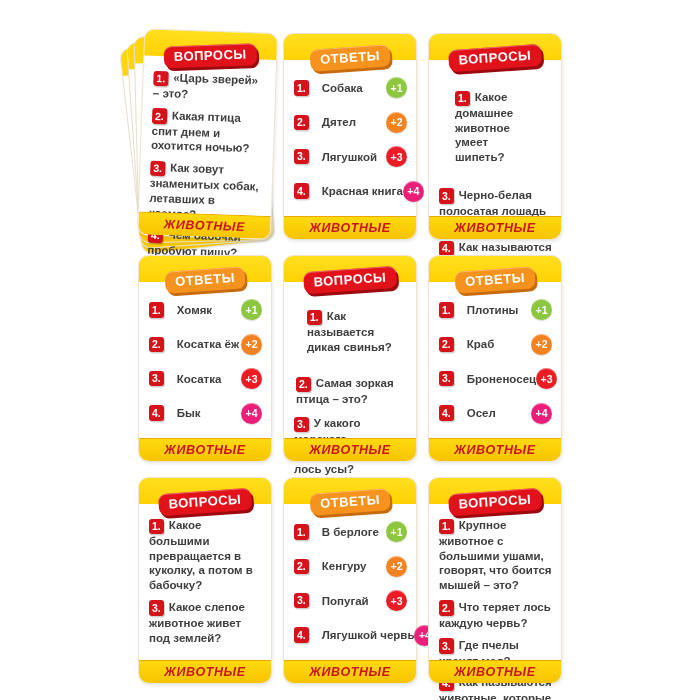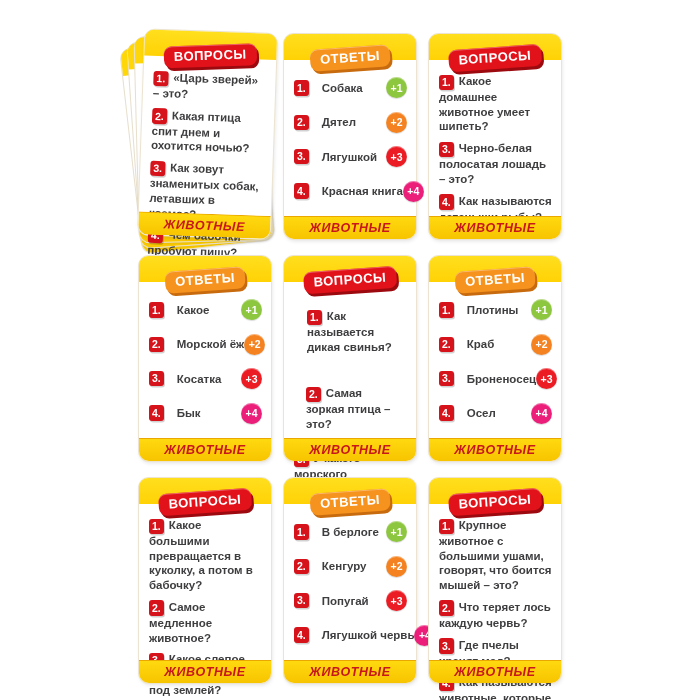--- a/index.html
+++ b/index.html
@@ -133,41 +133,41 @@
       </div>
       <div class="cfoot">ЖИВОТНЫЕ</div>
     </article>
   </div>
 
   <div class="cell">
     <article class="card">
       <div class="band"></div>
       <div class="badge q">ВОПРОСЫ</div>
       <div class="body qb">
-        <p class="q-item" style="margin:0"><span class="chip">1.</span><span>Какое домашнее животное умеет шипеть?</span></p>
+        <p class="q-item" style="margin:16px"><span class="chip">1.</span><span>Какое домашнее животное умеет шипеть?</span></p>
         <p class="q-item" style="margin:0"><span class="chip">3.</span><span>Черно-белая полосатая лошадь – это?</span></p>
         <p class="q-item" style="margin:0"><span class="chip">4.</span><span>Как называются детеныши рыбы?</span></p>
       </div>
       <div class="cfoot">ЖИВОТНЫЕ</div>
     </article>
   </div>
 
   <div class="cell">
     <article class="card">
       <div class="band"></div>
       <div class="badge a">ОТВЕТЫ</div>
       <div class="body ab">
         <div class="a-item">
             <span class="chip">1.</span>
-            <span class="txt">Какое</span>
-            <span class="pt p1">+1</span>
-          </div>
-        <div class="a-item">
-            <span class="chip">2.</span>
-            <span class="txt">Морской ёж</span>
+            <span class="txt">Хомяк</span>
+            <span class="pt p1">+1</span>
+          </div>
+        <div class="a-item">
+            <span class="chip">2.</span>
+            <span class="txt">Косатка ёж</span>
             <span class="pt p2">+2</span>
           </div>
         <div class="a-item">
             <span class="chip">3.</span>
             <span class="txt">Косатка</span>
             <span class="pt p3">+3</span>
           </div>
         <div class="a-item">
             <span class="chip">4.</span>
             <span class="txt">Бык</span>
@@ -177,21 +177,21 @@
       <div class="cfoot">ЖИВОТНЫЕ</div>
     </article>
   </div>
 
   <div class="cell">
     <article class="card">
       <div class="band"></div>
       <div class="badge q">ВОПРОСЫ</div>
       <div class="body qb">
         <p class="q-item" style="margin:13px"><span class="chip">1.</span><span>Как называется дикая свинья?</span></p>
-        <p class="q-item" style="margin:12px"><span class="chip">2.</span><span>Самая зоркая птица – это?</span></p>
+        <p class="q-item" style="margin:2px"><span class="chip">2.</span><span>Самая зоркая птица – это?</span></p>
         <p class="q-item" style="margin:0"><span class="chip">3.</span><span>У какого морского обитателя вместо лось усы?</span></p>
         <p class="q-item" style="margin:0"><span class="chip">4.</span><span>Птица, которая красиво поет – это?</span></p>
       </div>
       <div class="cfoot">ЖИВОТНЫЕ</div>
     </article>
   </div>
 
   <div class="cell">
     <article class="card">
       <div class="band"></div>
@@ -221,21 +221,20 @@
       <div class="cfoot">ЖИВОТНЫЕ</div>
     </article>
   </div>
 
   <div class="cell">
     <article class="card">
       <div class="band"></div>
       <div class="badge q">ВОПРОСЫ</div>
       <div class="body qb">
         <p class="q-item" style="margin:0"><span class="chip">1.</span><span>Какое большими превращается в куколку, а потом в бабочку?</span></p>
-        <p class="q-item" style="margin:0"><span class="chip">2.</span><span>Самое медленное животное?</span></p>
         <p class="q-item" style="margin:0"><span class="chip">3.</span><span>Какое слепое животное живет под землей?</span></p>
 
       </div>
       <div class="cfoot">ЖИВОТНЫЕ</div>
     </article>
   </div>
 
   <div class="cell">
     <article class="card">
       <div class="band"></div>

